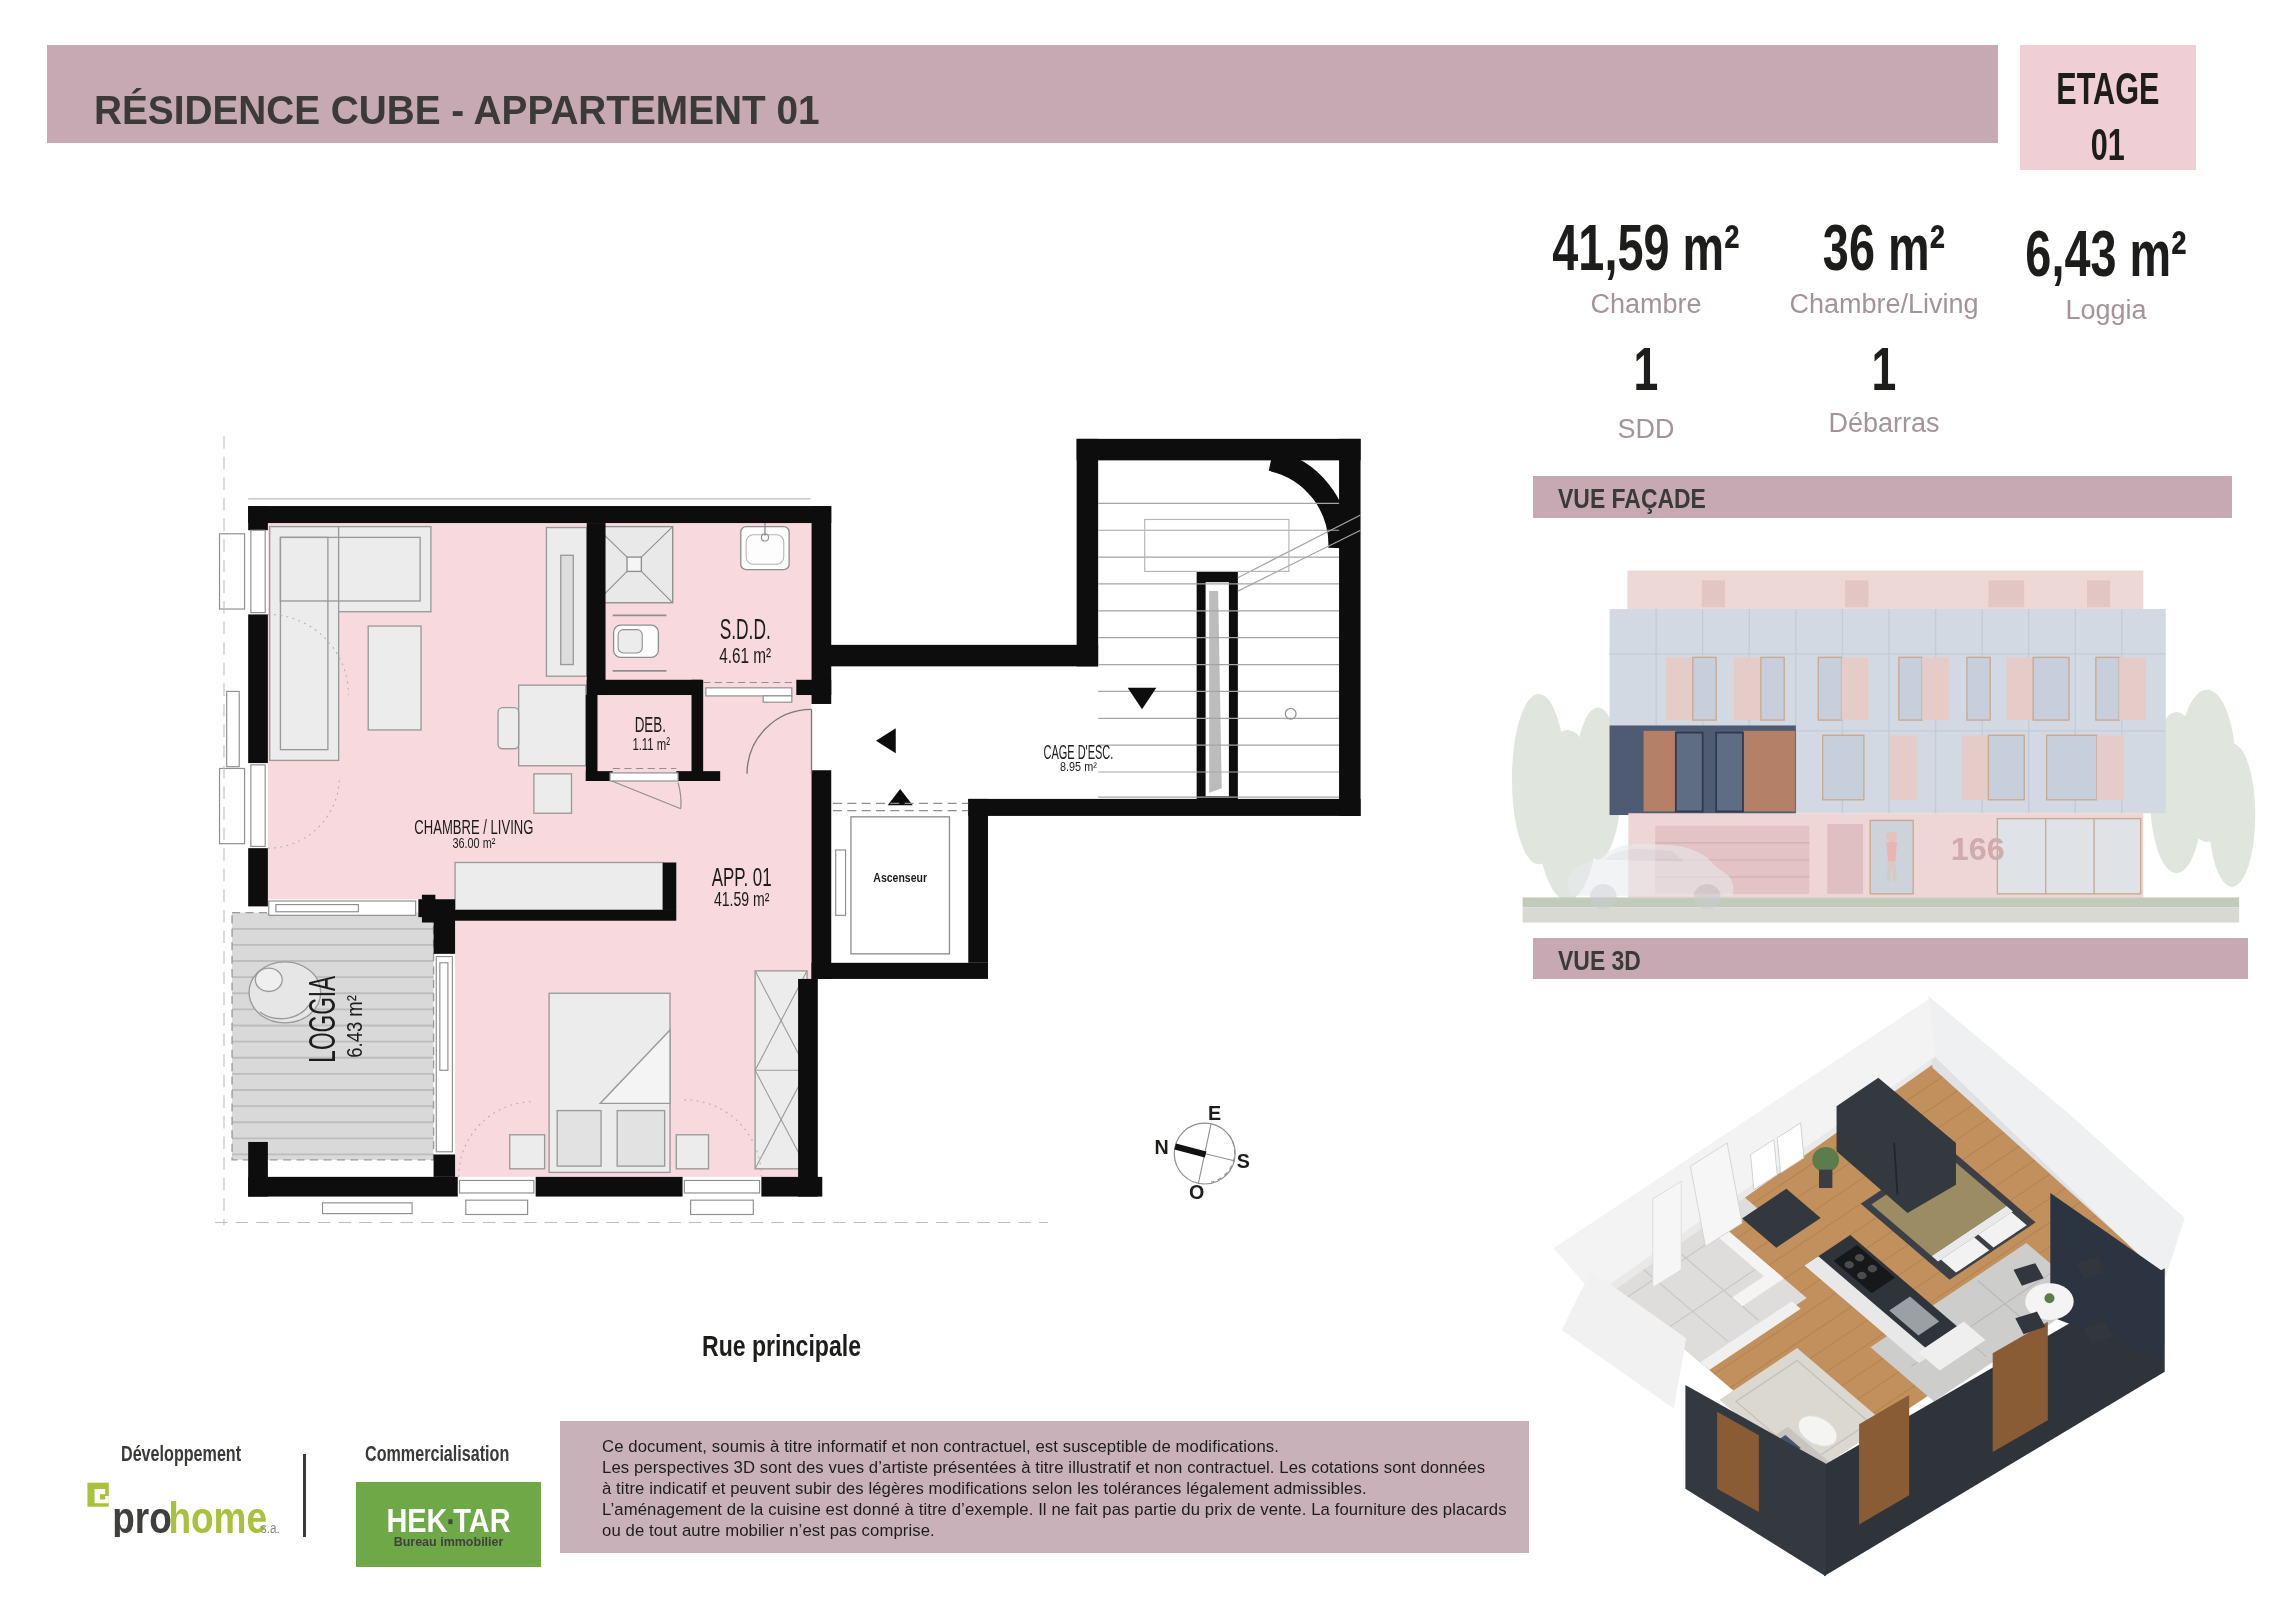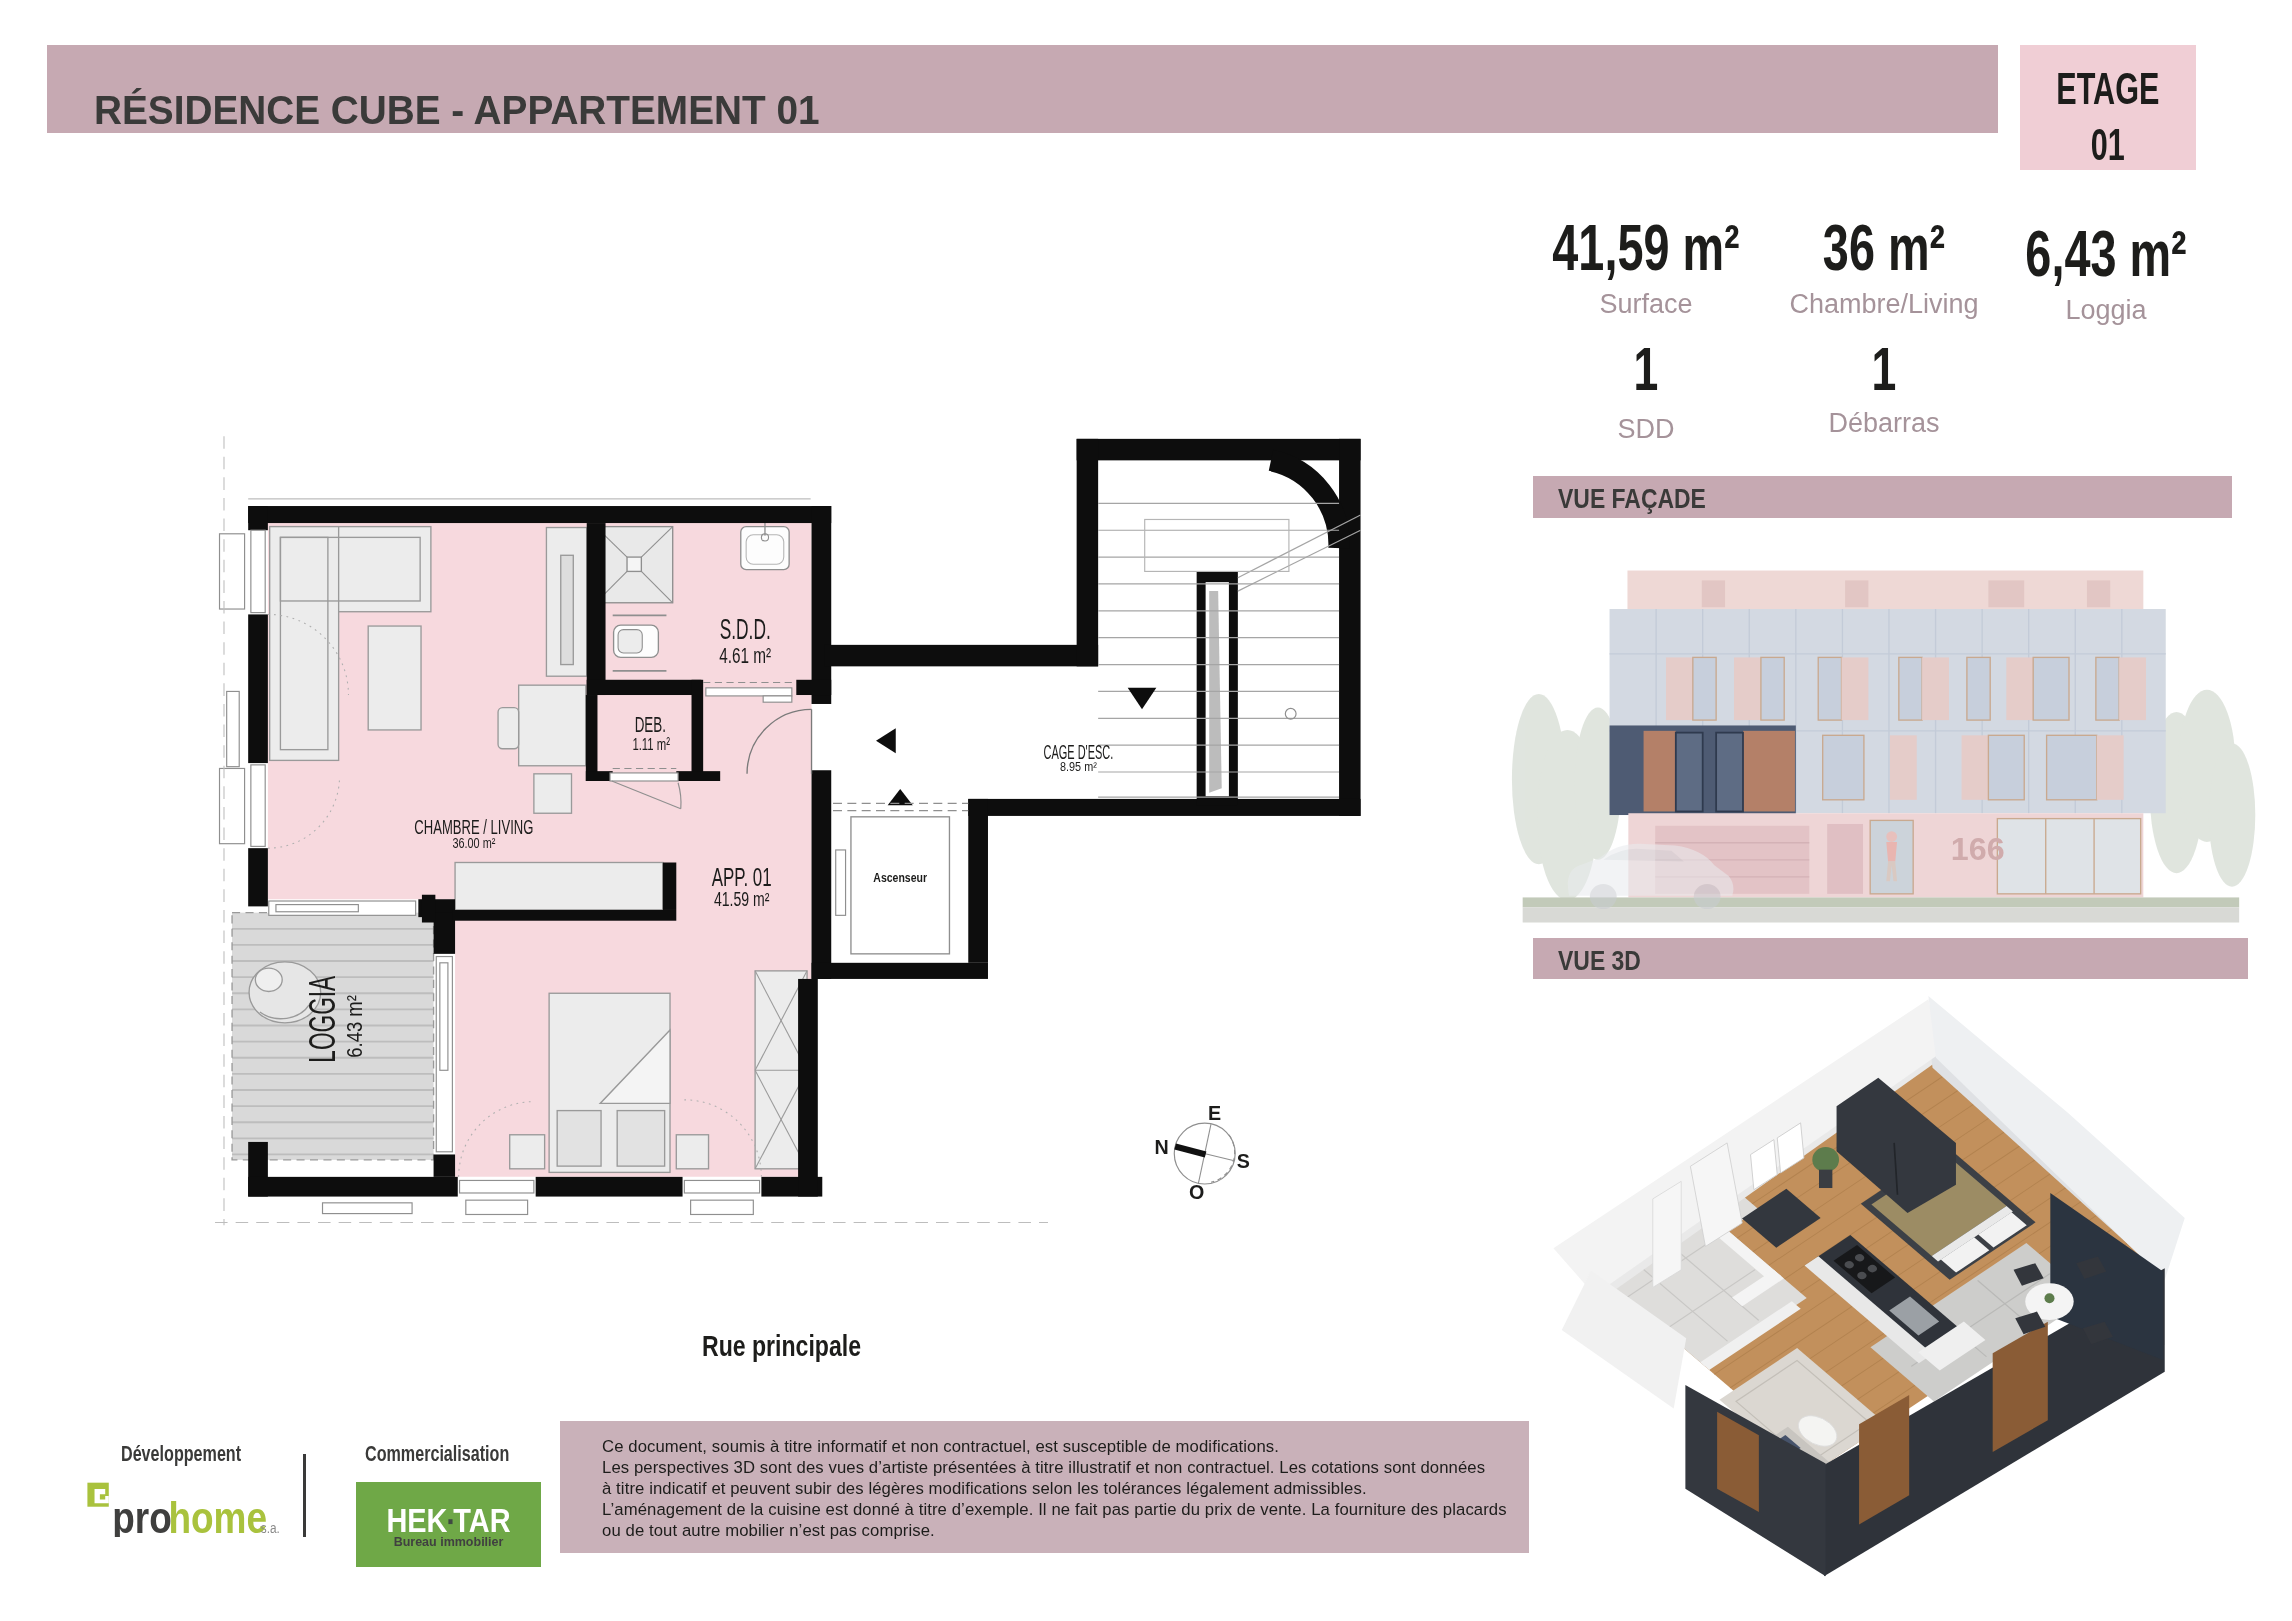--- a/index.html
+++ b/index.html
@@ -1,18 +1,18 @@
 <!DOCTYPE html>
 <html style="font-size:14.3px"><head>
 <meta charset="utf-8">
 <style>
   html,body{margin:0;padding:0;background:#fff;}
   body{width:2293px;height:1622px;position:relative;font-family:"Liberation Sans",sans-serif;overflow:hidden;}
   .abs{position:absolute;}
-  .hdr{left:47px;top:45px;width:1951px;height:88px;background:#c6a9b2;}
+  .hdr{left:47px;top:45px;width:1951px;height:98px;background:#c6a9b2;}
   .hdr h1{margin:0;padding:0;position:absolute;left:47px;top:42px;font-size:41px;color:#3a3a39;font-weight:bold;transform:scaleX(0.945);transform-origin:left;}
   .etage{left:2020px;top:45px;width:176px;height:125px;background:#f0ced5;text-align:center;color:#1d1d1b;font-weight:bold;font-size:45px;line-height:56px;padding-top:16px;box-sizing:border-box;}
   .etage span{display:inline-block;transform:scaleX(0.68);}
   .stat{text-align:center;}
   .stat .v{font-size:65px;font-weight:bold;color:#1d1d1b;line-height:68px;transform:scaleX(0.72);}
   .stat .l{font-size:27px;color:#a5939a;margin-top:7.2px;}
   .bar{background:#c6a9b2;color:#3a3a39;font-weight:bold;font-size:27px;line-height:27px;}
   .bar span{position:absolute;left:25px;top:9.9px;transform:scaleX(0.85);transform-origin:left;display:inline-block;}
   .dev{font-size:21.5px;font-weight:bold;color:#3a3a39;transform:scaleX(0.75);transform-origin:left;}
   .disc{left:560px;top:1421px;width:969px;height:132px;background:#c9b1b9;}
@@ -22,21 +22,21 @@
 </head>
 <body>
 
 <div class="abs hdr">
     <h1>RÉSIDENCE CUBE - APPARTEMENT 01</h1>
   </div>
 <div class="abs etage"><span>ETAGE<br>01</span></div>
 
 <div class="abs stat" style="left:1494px;top:214px;width:304px;">
     <div class="v">41,59 m²</div>
-    <div class="l">Surface</div>
+    <div class="l">Chambre</div>
   </div>
 <div class="abs stat" style="left:1732px;top:214px;width:304px;">
     <div class="v">36 m²</div>
     <div class="l">Chambre/Living</div>
   </div>
 <div class="abs stat" style="left:1954px;top:220px;width:304px;">
     <div class="v">6,43 m²</div>
     <div class="l">Loggia</div>
   </div>
 <div class="abs stat" style="left:1494px;top:333px;width:304px;">

